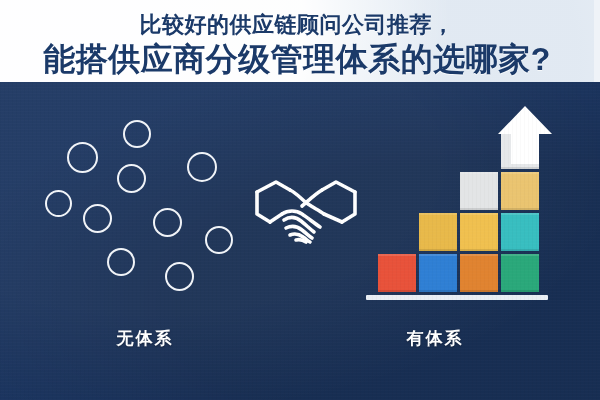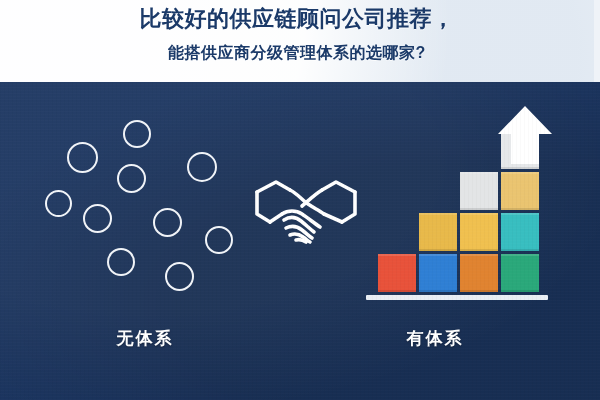--- a/index.html
+++ b/index.html
@@ -28,35 +28,35 @@
     left: 0; top: 0;
     width: 594px;
     height: 82px;
     background: #eef3f9;
     background-image:
       radial-gradient(circle at 18% 30%, rgba(255,255,255,0.95) 0 40%, rgba(0,0,0,0) 70%),
       radial-gradient(circle at 72% 72%, rgba(221,230,240,0.75) 0 35%, rgba(0,0,0,0) 72%);
     display: flex;
     flex-direction: column;
     align-items: center;
-    justify-content: flex-start;
+    justify-content: center;
     box-sizing: border-box;
     padding-top: 2px;
   }
   .title-line {
     color: #1b3a69;
     font-weight: 800;
     font-size: 23px;
     line-height: 34px;
     letter-spacing: 0.5px;
     white-space: nowrap;
     text-shadow: 0 1px 0 rgba(255,255,255,0.7);
   }
   .title-line.l1 { font-size: 22px; }
-  .title-line.l2 { font-size: 16px; }
+  .title-line.l2 { font-size: 32px; }
 
   
   #stage {
     position: absolute;
     left: 0; top: 82px;
     width: 600px;
     height: 318px;
     background: #1b3560;
     background-image:
       radial-gradient(ellipse at 25% 25%, rgba(255,255,255,0.045) 0 45%, rgba(0,0,0,0) 75%),

